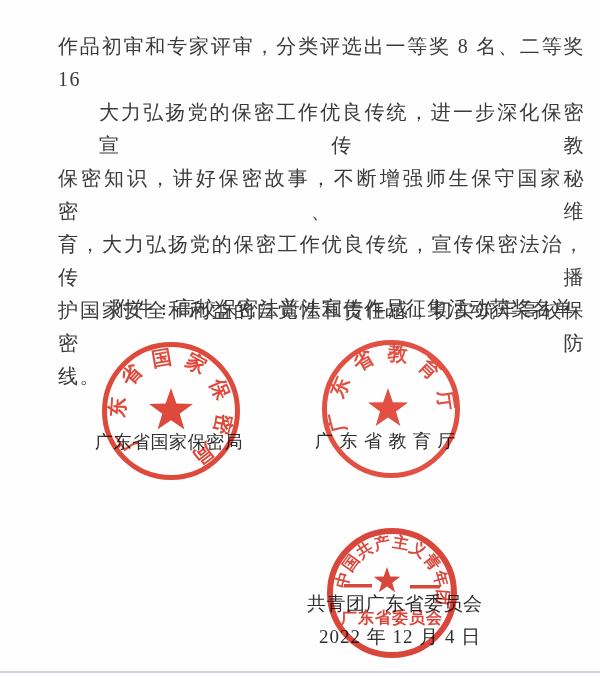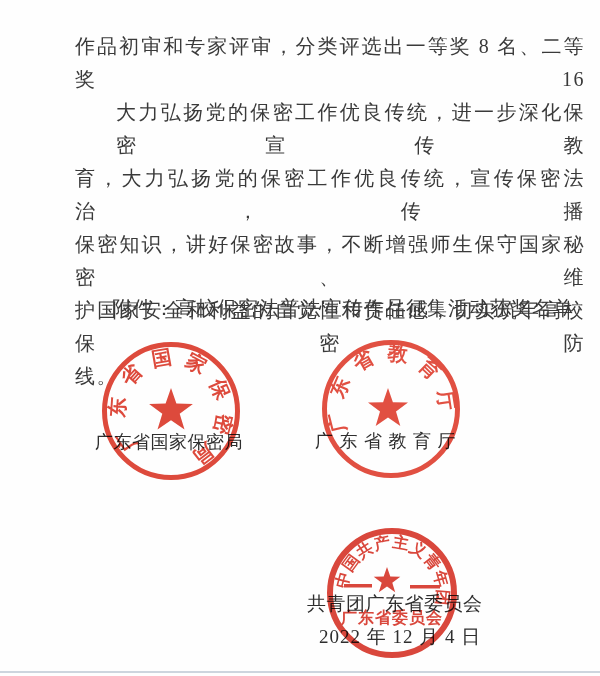--- a/index.html
+++ b/index.html
@@ -4,21 +4,21 @@
 <style>
   html,body{margin:0;padding:0;background:#fff;}
   .page{
     position:relative;width:600px;height:676px;background:#fefefe;
     font-family:"Liberation Serif","DejaVu Serif",serif;color:#333;overflow:hidden;
   }
   .body-text{
     position:absolute;left:58px;top:30px;width:527px;
     font-size:20px;line-height:33px;letter-spacing:1.5px;color:#3a3a3a;
   }
-  .line{display:block;text-align:left;margin-left:17px;}
+  .line{display:block;text-align:left;}
   .line.just{text-align:justify;text-align-last:justify;}
   .line.indent{padding-left:41px;}
   .attachment{
     position:absolute;left:112px;top:292px;font-size:20px;line-height:33px;
     letter-spacing:1px;color:#3a3a3a;white-space:nowrap;
   }
   .org{position:absolute;white-space:nowrap;color:#2e2e2e;}
   .org-left{left:95px;top:430px;font-size:18px;letter-spacing:0.5px;}
   .org-right{left:315px;top:429px;font-size:18px;letter-spacing:1px;}
   .org-bottom{left:307px;top:591px;font-size:19px;letter-spacing:0.5px;}
@@ -28,22 +28,22 @@
   .bottom-line{position:absolute;left:0;top:671px;width:600px;height:2px;background:#cdd5de;}
 </style>
 </head>
 <body>
 
 <div class="page">
 
   <div class="body-text">
     <div class="line just">作品初审和专家评审，分类评选出一等奖 8 名、二等奖 16</div>
     <div class="line just indent">大力弘扬党的保密工作优良传统，进一步深化保密宣传教</div>
+    <div class="line just">保密知识，讲好保密故事，不断增强师生保守国家秘密、维</div>
     <div class="line just">育，大力弘扬党的保密工作优良传统，宣传保密法治，传播</div>
-    <div class="line just">保密知识，讲好保密故事，不断增强师生保守国家秘密、维</div>
     <div class="line just">护国家安全和利益的自觉性和责任感，切实筑牢高校保密防</div>
     <div class="line">线。</div>
   </div>
 
   <div class="attachment">附件：高校保密法普法宣传作品征集活动获奖名单</div>
 
   <div class="org org-left">广东省国家保密局</div>
   <div class="org org-right">广 东 省 教 育 厅</div>
   <div class="org org-bottom">共青团广东省委员会</div>
   <div class="date">2022 年 12 月 4 日</div>

